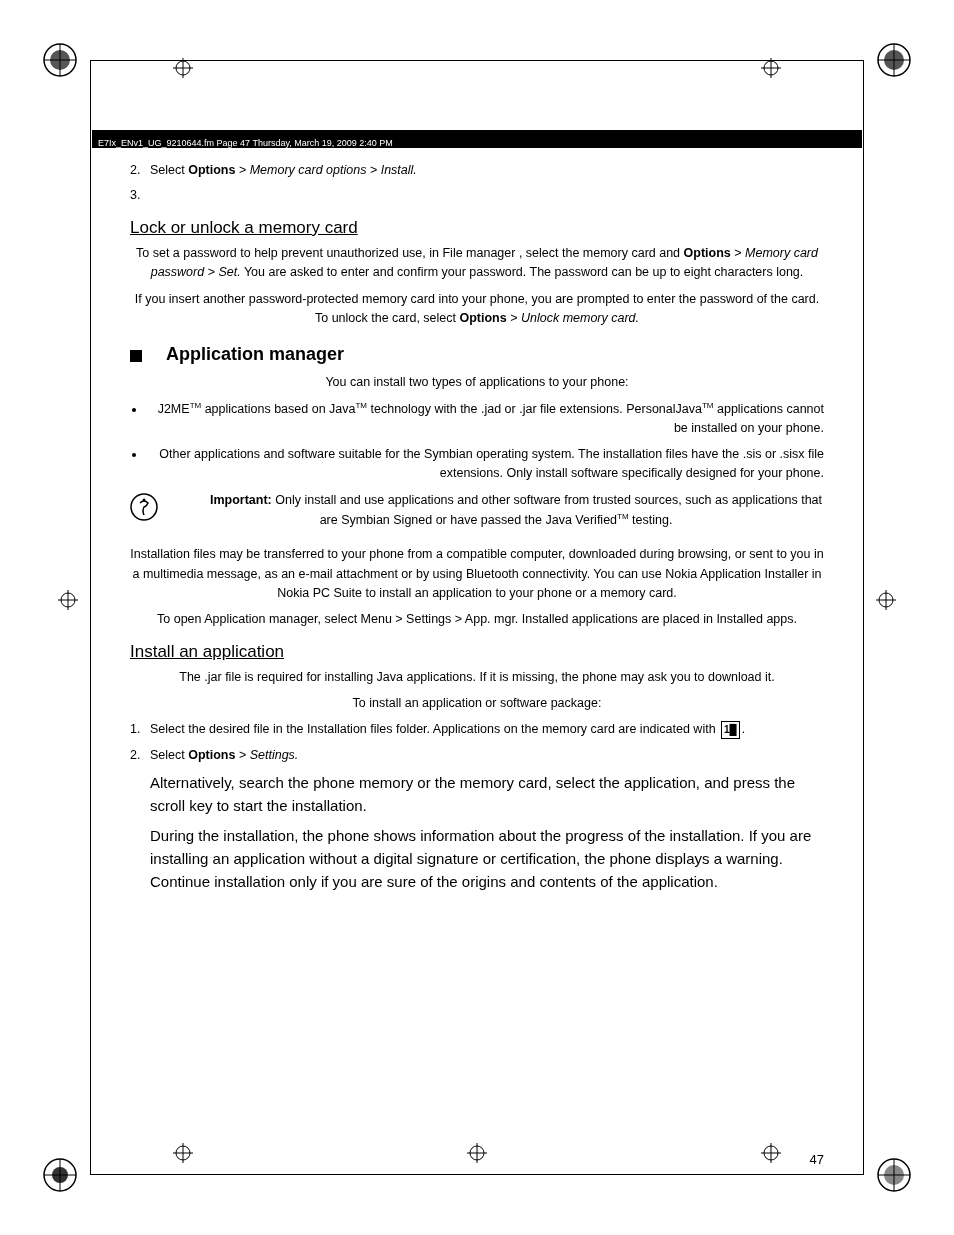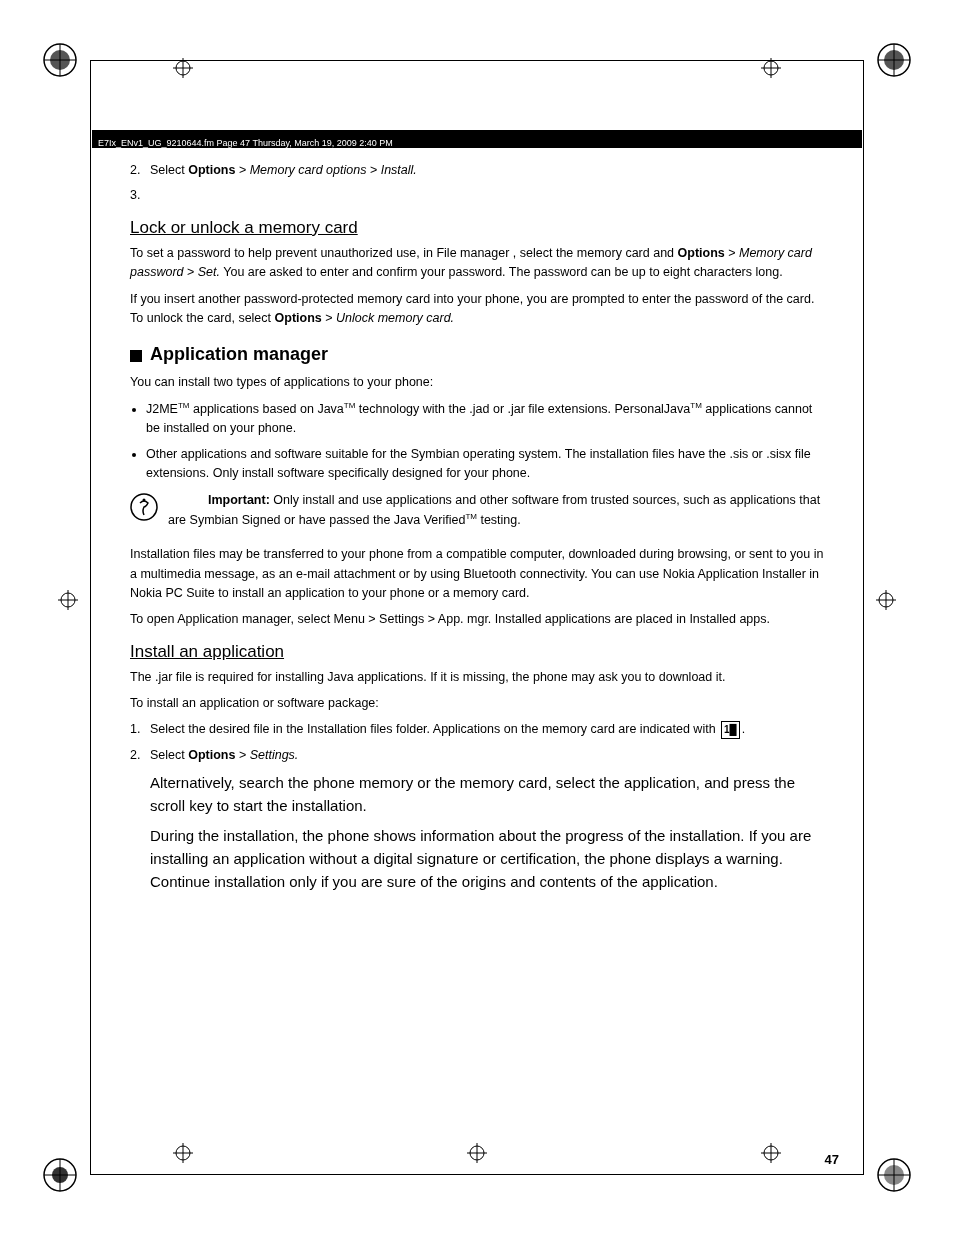--- a/index.html
+++ b/index.html
@@ -74,22 +74,22 @@
 
     
     .header-bar {
       position: absolute;
       top: 130px;
       left: 92px;
       right: 92px;
       height: 18px;
       background: #000;
       display: flex;
-      align-items: flex-start;
-      padding: 8px 6px;
+      align-items: flex-end;
+      padding: 0 6px;
     }
 
     .header-bar span {
       color: #fff;
       font-size: 9px;
       font-family: Arial, sans-serif;
       white-space: nowrap;
     }
 
     
@@ -113,42 +113,44 @@
 
     
     .section-heading-square {
       font-size: 18px;
       font-weight: bold;
       margin-top: 16px;
       margin-bottom: 8px;
       font-family: Arial, sans-serif;
       display: flex;
       align-items: center;
-      gap: 8px;
+      gap: 24px;
     }
 
     .black-square {
       display: inline-block;
       width: 12px;
       height: 12px;
       background: #000;
       flex-shrink: 0;
       margin-top: 2px;
     }
 
     p {
       font-size: 12.5px;
       line-height: 1.55;
       margin-bottom: 7px;
       font-family: Arial, sans-serif;
+      text-align: center;
     }
 
     .bullet-list {
       margin: 6px 0 8px 16px;
       padding: 0;
+      text-align: right;
     }
 
     .bullet-list li {
       font-size: 12.5px;
       line-height: 1.55;
       margin-bottom: 6px;
       font-family: Arial, sans-serif;
       list-style: disc;
     }
 
@@ -214,24 +216,24 @@
       vertical-align: middle;
       font-family: Arial, sans-serif;
       font-weight: bold;
       margin: 0 2px;
     }
 
     
     .page-number {
       position: absolute;
       bottom: 68px;
-      right: 115px;
+      right: 130px;
       font-size: 13px;
       font-family: Arial, sans-serif;
-      font-weight: bold;
+      font-weight: normal;
       margin-left: 32px;
     }
 
     sup {
       font-size: 8px;
       vertical-align: super;
     }
   </style>
 </head>
 <body>

